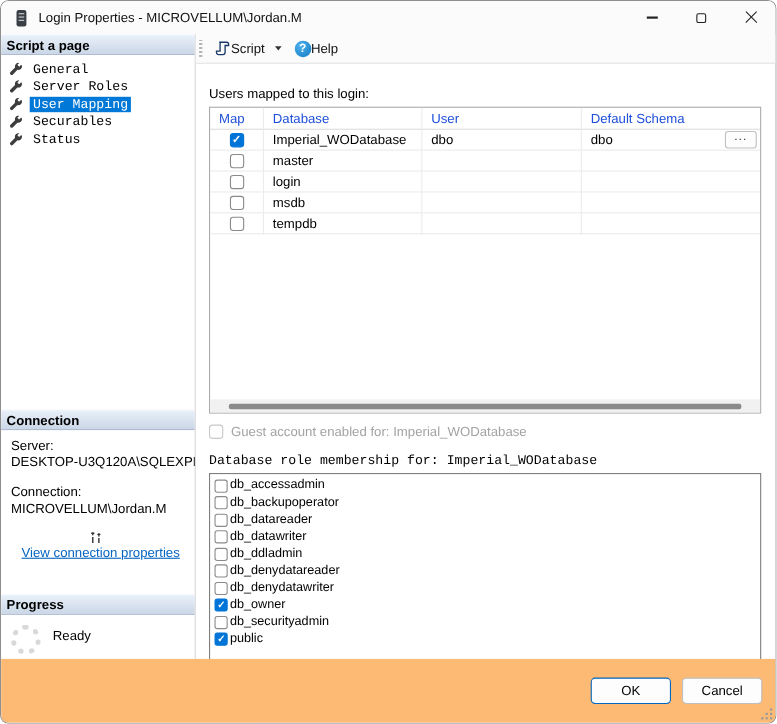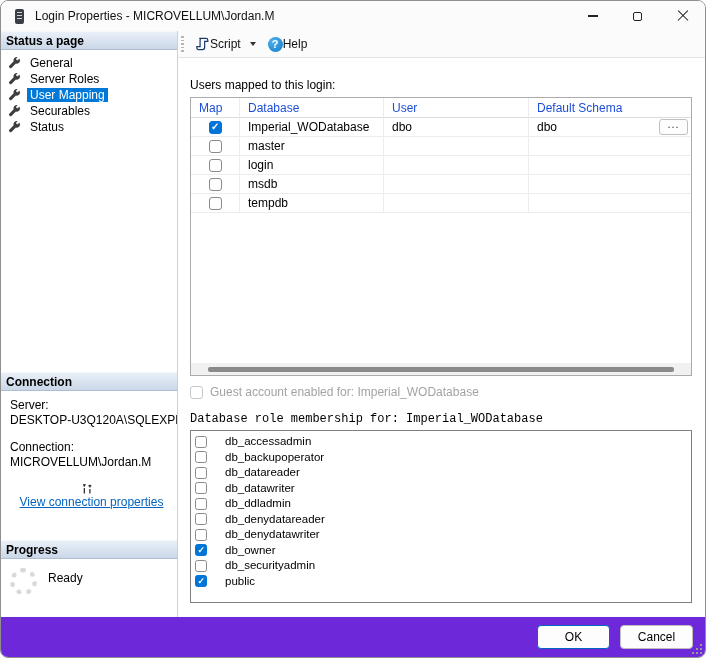--- a/index.html
+++ b/index.html
@@ -22,21 +22,21 @@
   .ic-close { position: relative; width: 12px; height: 12px; }
   .ic-close::before, .ic-close::after { content:""; position:absolute; left:-1px; top:5.4px; width:14px; height:1.3px; background:#222; }
   .ic-close::before { transform: rotate(45deg); } .ic-close::after { transform: rotate(-45deg); }
   
   .content { flex: 1; display: flex; min-height: 0; }
   .sidebar { width: 177px; flex: none; display: flex; flex-direction: column; background: #fff; border-right: 1px solid #cfcfcf; }
   .sec-header { height: 19px; flex: none; display: flex; align-items: center; padding-left: 5px;
     font-size: 12px; font-weight: bold; color: #000;
     background: linear-gradient(to bottom, #e9f0f9, #cbd7e7); border-bottom: 1px solid #aebdd2; border-top: 1px solid #f4f8fd; }
   .nav-list { height: 322px; flex: none; padding-top: 5px; }
-  .nav-item { height: 16px; display: flex; align-items: center; padding-left: 7px; cursor: default; }
+  .nav-item { height: 16px; display: flex; align-items: center; padding-left: 7px; cursor: default; font-family: Liberation Mono, monospace; }
   .nav-item svg { flex: none; margin-right: 6px; }
   .nav-label { font-size: 12px; color: #000; padding: 0 3px; line-height: 14px; white-space: nowrap; }
   .nav-label.selected { background: #0078d7; color: #fff; }
   .conn-box { height: 149px; flex: none; padding: 7px 4px 0 9px; overflow: hidden; }
   .conn-line { font-size: 12px; color: #000; line-height: 15px; white-space: nowrap; }
   .link-row { display: flex; align-items: center; margin-top: 13px; flex-direction: column; }
   .link-row svg { flex: none; margin-right: 6px; }
   .link { font-size: 12px; color: #0563c1; text-decoration: underline; white-space: nowrap; }
   .prog-box { flex: 1; padding: 9px 0 0 9px; display: flex; align-items: flex-start; }
   .spinner { width: 27px; height: 27px; border: 5px dotted #d9d9d9; border-radius: 50%; flex: none; }
@@ -72,24 +72,24 @@
   .cb.disabled { border-color: #c8c8c8; }
   .cb-sm { width: 12px; height: 12px; border-radius: 2.5px; }
   .cb-sm.checked::after { font-size: 9px; left: 1.5px; top: -0.5px; }
   .ellipsis-btn { margin-left: auto; margin-right: 3px; width: 29px; height: 16px; border: 1px solid #c0c0c0; border-radius: 3px;
     background: #fdfdfd; font-size: 11px; color: #333; line-height: 9px; text-align: center; letter-spacing: 1px; }
   
   .guest-row { margin-top: 9px; display: flex; align-items: center; gap: 7px; }
   .guest-text { font-size: 12px; color: #a3a3a3; }
   .lbl-roles { margin-top: 13px; margin-bottom: 4px; font-family: Liberation Mono, monospace; }
   .rolebox { height: 173px; flex: none; border: 1px solid #7f7f7f; background: #fff; padding: 3px 0 0 3px; overflow: hidden; }
-  .role-item { height: 15.5px; display: flex; align-items: center; gap: 18px; padding-left: 1px; }
+  .role-item { height: 15.5px; display: flex; align-items: center; gap: 2px; padding-left: 1px; }
   .role-label { font-size: 11.5px; color: #000; line-height: 13px; }
   
-  .footer { height: 40px; flex: none; background: #6d28d9; display: flex; align-items: center; justify-content: flex-end; gap: 10px; padding-right: 12px; position: relative; }
+  .footer { height: 58px; flex: none; background: #fdba74; display: flex; align-items: center; justify-content: flex-end; gap: 10px; padding-right: 12px; position: relative; }
   .btn { width: 73px; height: 24px; border-radius: 4px; background: #fdfdfd; font-size: 12px; color: #000; display: flex; align-items: center; justify-content: center; font-family: "Liberation Sans", sans-serif; }
   .btn-ok { border: 1px solid #0067c0; }
   .btn-cancel { border: 1px solid #bfbfbf; }
   .resize-grip { position: absolute; right: 3px; bottom: 3px; width: 10px; height: 10px; }
   .resize-grip i { position: absolute; width: 2px; height: 2px; background: #9a9a9a; }
   .resize-grip i:nth-child(1){ right:0; bottom:0; } .resize-grip i:nth-child(2){ right:4px; bottom:0; }
   .resize-grip i:nth-child(3){ right:8px; bottom:0; } .resize-grip i:nth-child(4){ right:0; bottom:4px; }
   .resize-grip i:nth-child(5){ right:4px; bottom:4px; } .resize-grip i:nth-child(6){ right:0; bottom:8px; }
 </style>
 </head>
@@ -115,21 +115,21 @@
         </div>
       <div class="winbtn">
           <span class="ic-close"></span>
         </div>
     </div>
   </div>
 
   <div class="content">
 
     <div class="sidebar">
-      <div class="sec-header">Status a page</div>
+      <div class="sec-header">Script a page</div>
       <div class="nav-list">
         <div class="nav-item">
           <svg width="13" height="13" viewBox="0 0 16 16">
               <path d="M14.8 4.2a4 4 0 0 1-5.1 3.8L4.6 13.1a1.9 1.9 0 1 1-2.7-2.7l5.1-5.1A4 4 0 0 1 11.8.2L9.6 2.4l2 2L13.8 2.2c.6.55 1 1.2 1 2z" fill="#3d3d3d"></path>
             </svg>
           <span class="nav-label">General</span>
         </div>
         <div class="nav-item">
           <svg width="13" height="13" viewBox="0 0 16 16">
               <path d="M14.8 4.2a4 4 0 0 1-5.1 3.8L4.6 13.1a1.9 1.9 0 1 1-2.7-2.7l5.1-5.1A4 4 0 0 1 11.8.2L9.6 2.4l2 2L13.8 2.2c.6.55 1 1.2 1 2z" fill="#3d3d3d"></path>

